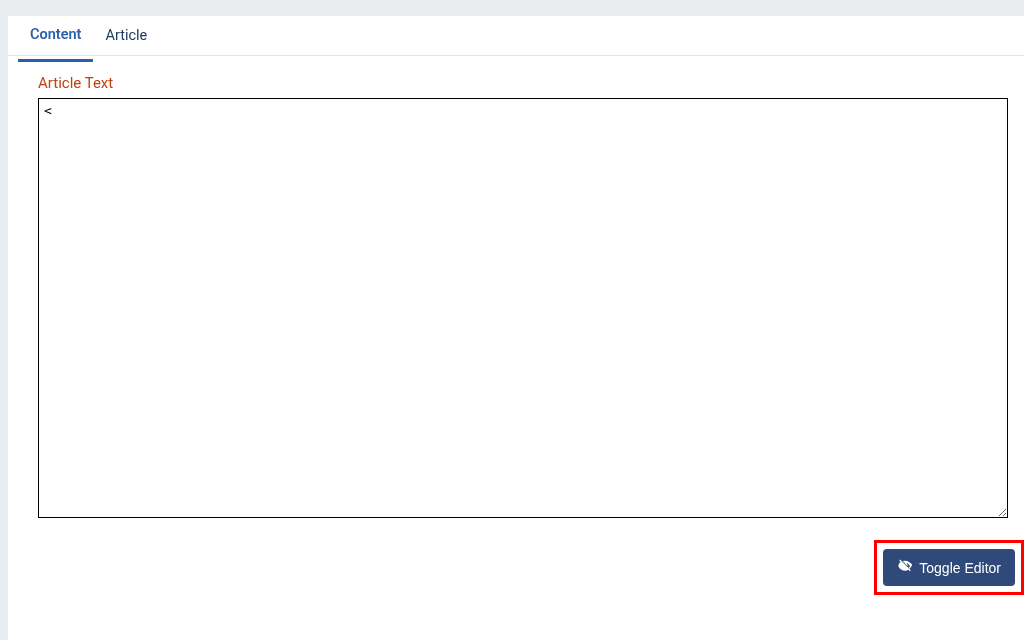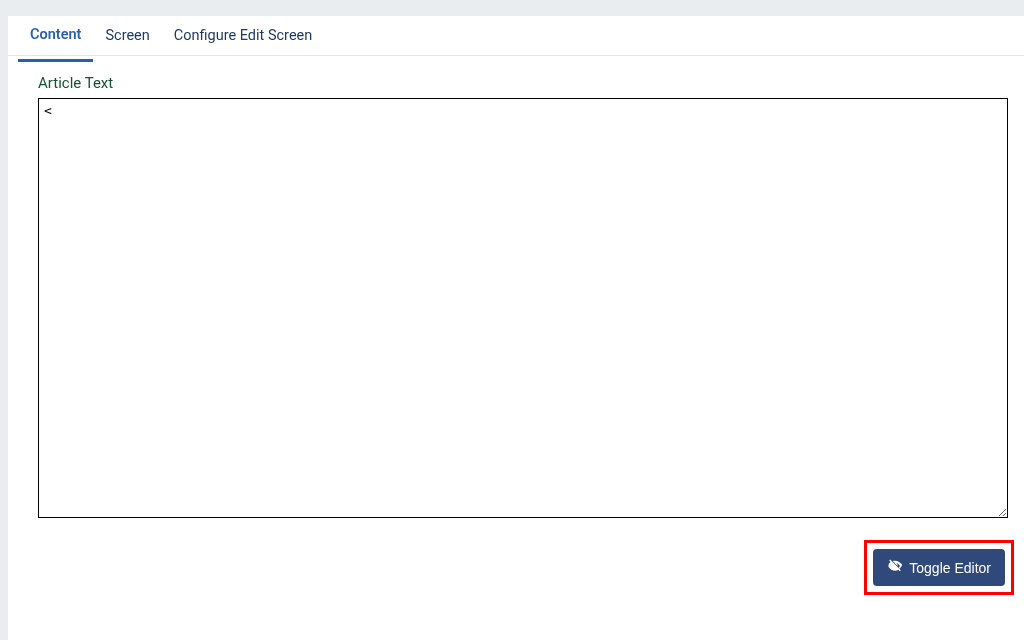--- a/index.html
+++ b/index.html
@@ -34,37 +34,37 @@
     color: #2a5faa;
     font-weight: 600;
     border-bottom: 3px solid #2a5faa;
     margin-bottom: -1px;
   }
   .content {
     padding: 18px 30px 0 30px;
   }
   .field-label {
     font-size: 15px;
-    color: #14532d;
+    color: #c2410c;
     margin-bottom: 6px;
     display: block;
   }
   .article-textarea {
     width: 970px;
     height: 420px;
     border: 1.5px solid #000;
     outline: none;
     padding: 4px 5px;
     font-family: monospace;
     font-size: 13px;
     resize: both;
   }
   .toggle-row {
     position: absolute;
-    right: 10px;
+    right: 0;
     bottom: 45px;
   }
   .highlight-box {
     border: 3px solid #ff0000;
     padding: 6px;
     display: inline-block;
   }
   .toggle-btn {
     background: #2f497b;
     color: #ffffff;
@@ -79,22 +79,21 @@
   }
   .toggle-btn svg { width: 16px; height: 16px; fill: #fff; }
 </style>
 </head>
 <body>
 
 <div class="panel">
 
   <div class="tabs">
     <div class="tab active">Content</div>
-    <div class="tab">Screen</div>
-    <div class="tab">Configure Edit Screen</div>
+    <div class="tab">Article</div>
   </div>
 
   <div class="content">
     <label class="field-label">Article Text</label>
     <textarea class="article-textarea" style="">&lt;</textarea>
   </div>
 
   <div class="toggle-row">
     <div class="highlight-box">
       <button class="toggle-btn">

